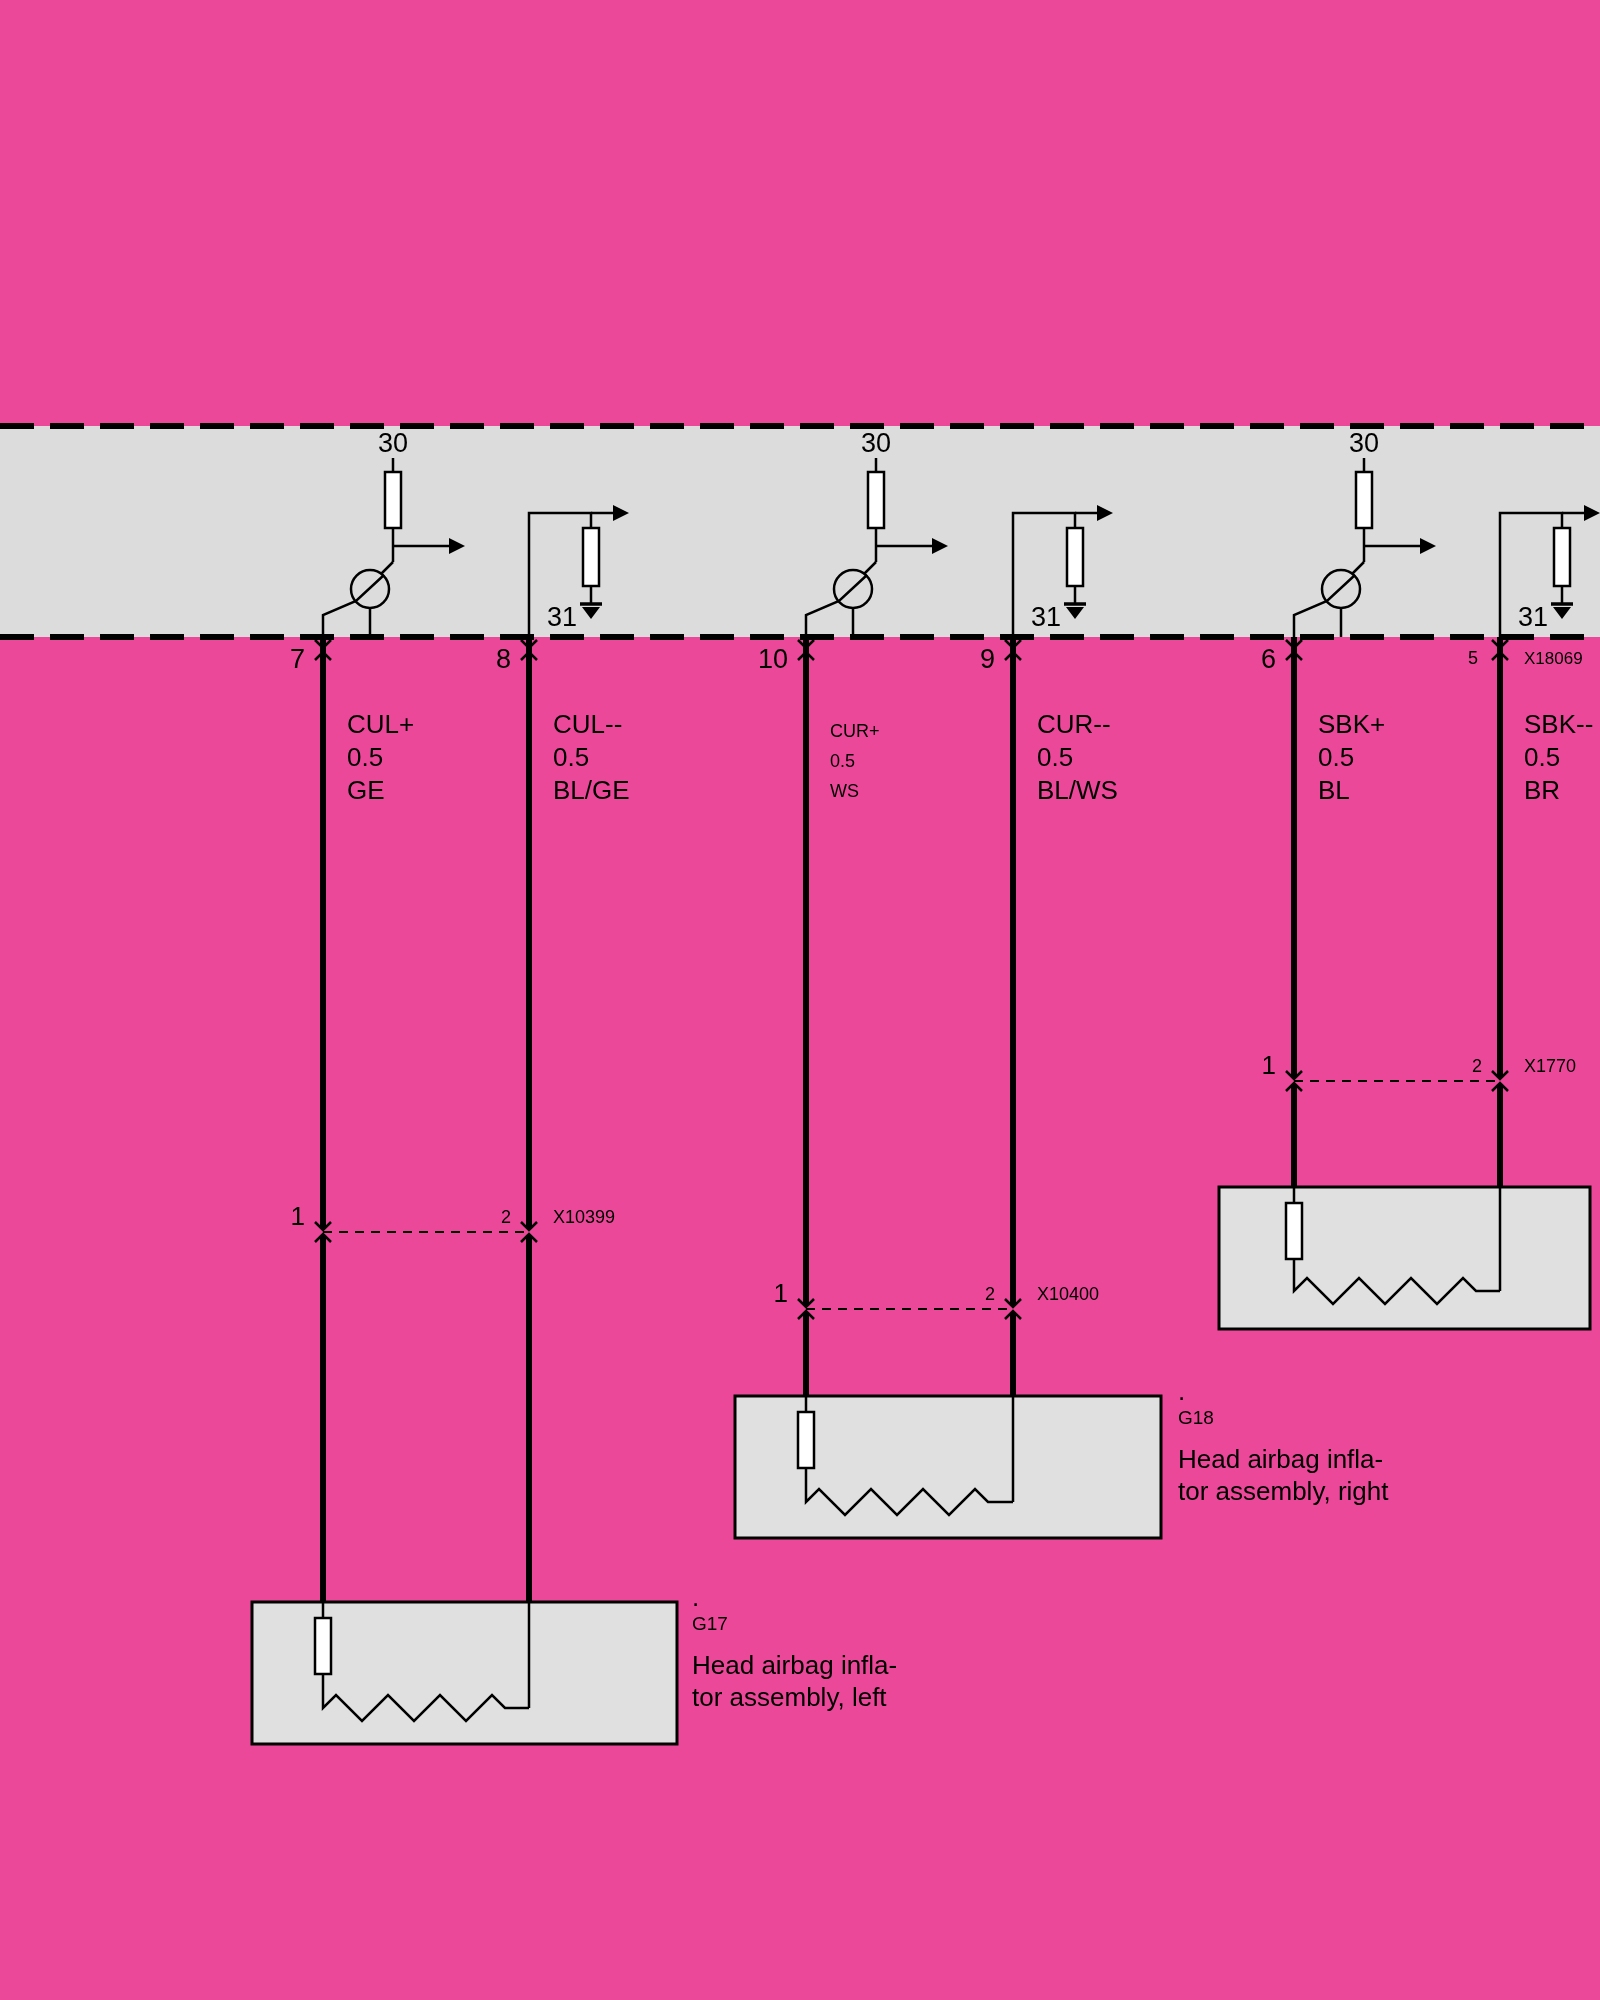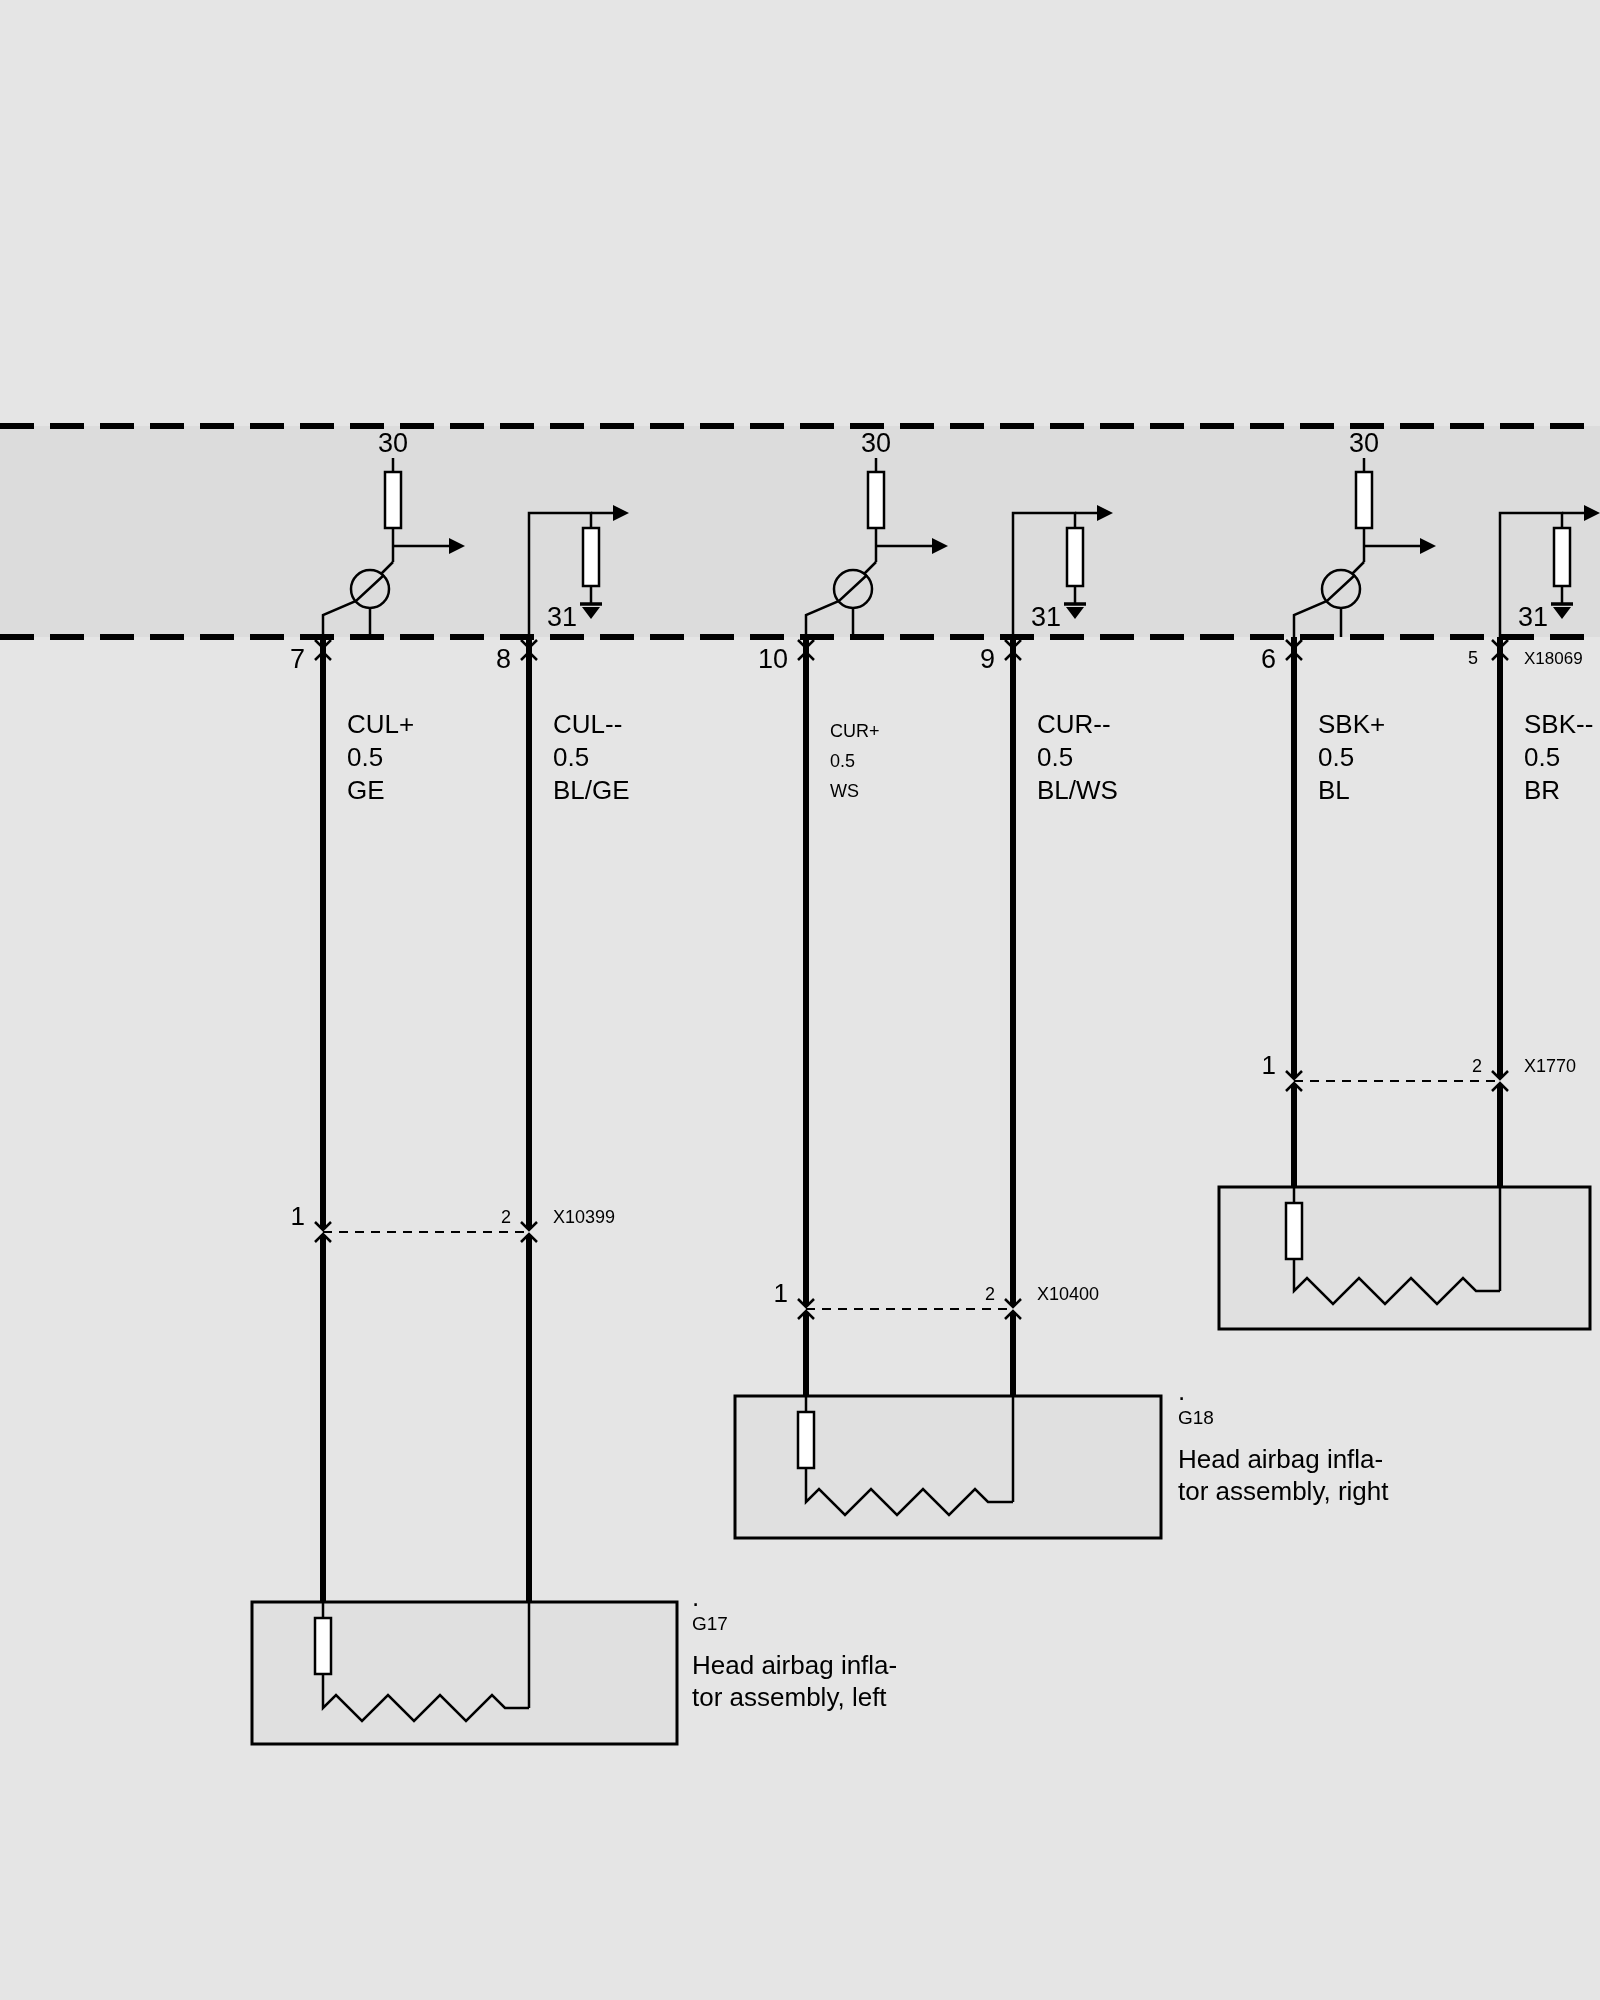--- a/index.html
+++ b/index.html
@@ -1,16 +1,16 @@
 <!DOCTYPE html>
 <html><head>
 <meta charset="utf-8">
 <style>
   html,body{margin:0;padding:0;background:#ffffff;}
-  .page{position:relative;width:1600px;height:2000px;background:#e5e5e5;overflow:hidden;}
+  .page{position:relative;width:1600px;height:2000px;background:#ec4899;overflow:hidden;}
   svg text{font-family:"Liberation Sans",sans-serif;fill:#000;}
   .t27{font-size:27px;}
   .t26{font-size:26px;}
   .t19{font-size:19px;}
   .t18{font-size:18px;}
   .t17{font-size:17px;}
   .end{text-anchor:end;}
   .mid{text-anchor:middle;}
   .wire{stroke:#000;stroke-width:6;fill:none;}
   .thin{stroke:#000;stroke-width:2.5;fill:none;}

